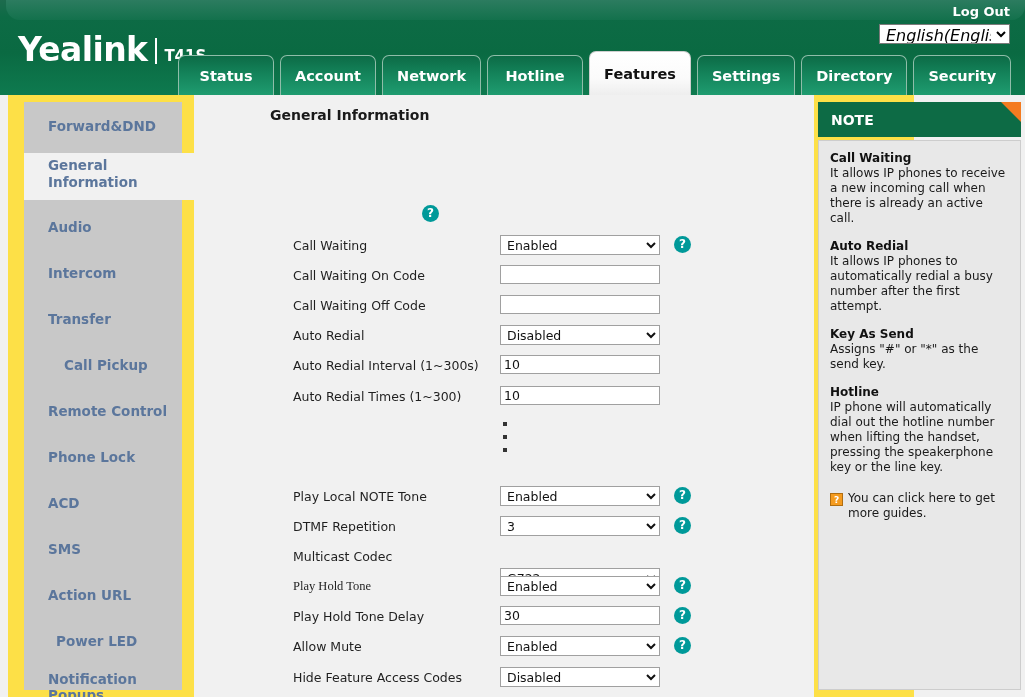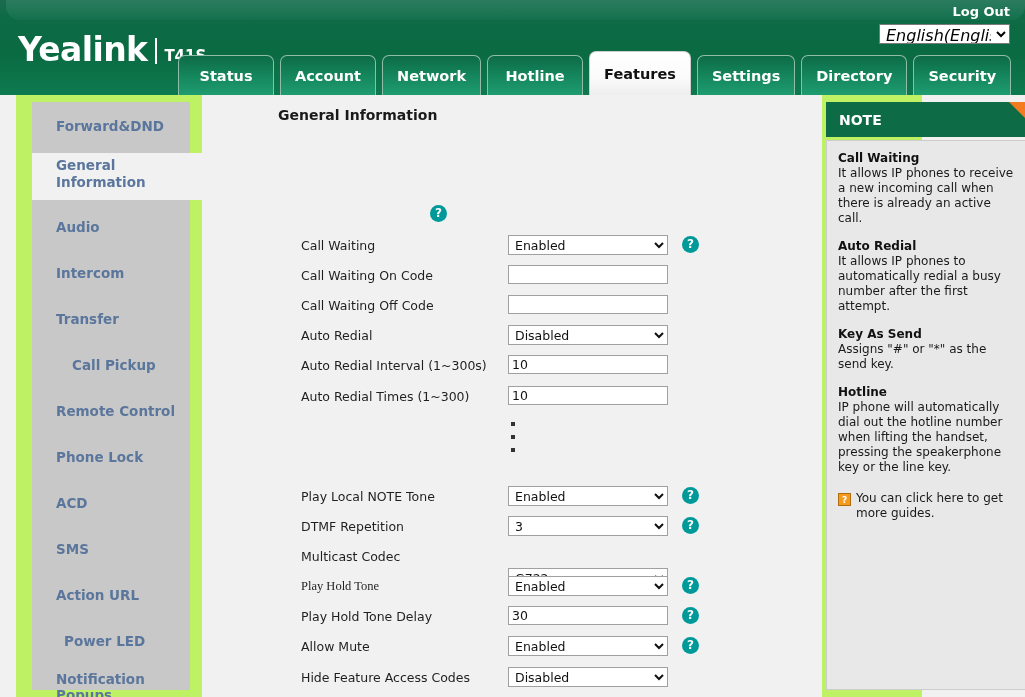--- a/index.html
+++ b/index.html
@@ -108,23 +108,23 @@
     background: linear-gradient(to bottom, #ffffff 0%, #fbfbfb 60%, #eeeeee 100%);
     color: #111111;
     height: 44px;
     border: 1px solid #cfcfcf;
     border-bottom: none;
   }
 
   
   .body-area {
     position: absolute;
-    left: 16px; top: 95px;
+    left: 8px; top: 95px;
     width: 906px; height: 602px;
-    background: #bef264;
+    background: #fde047;
   }
 
   
   .sidebar-bg {
     position: absolute;
     left: 16px; top: 7px;
     width: 158px; height: 588px;
     background: #c8c8c8;
   }
   .side-item {

